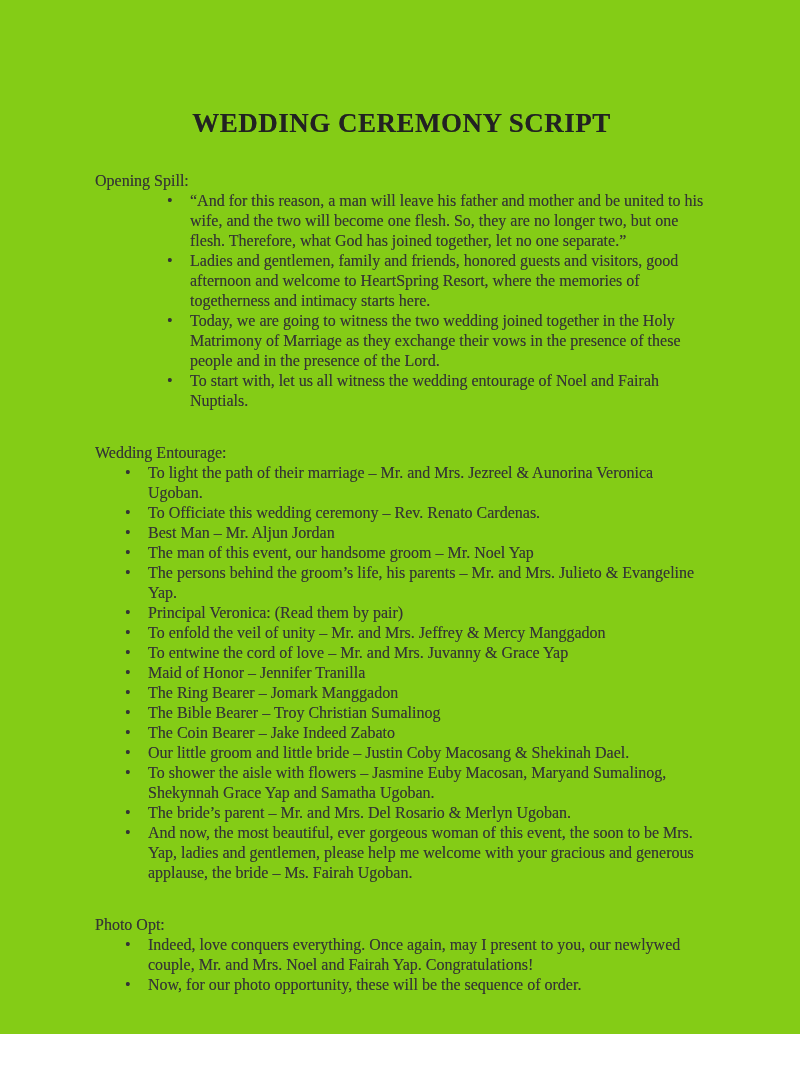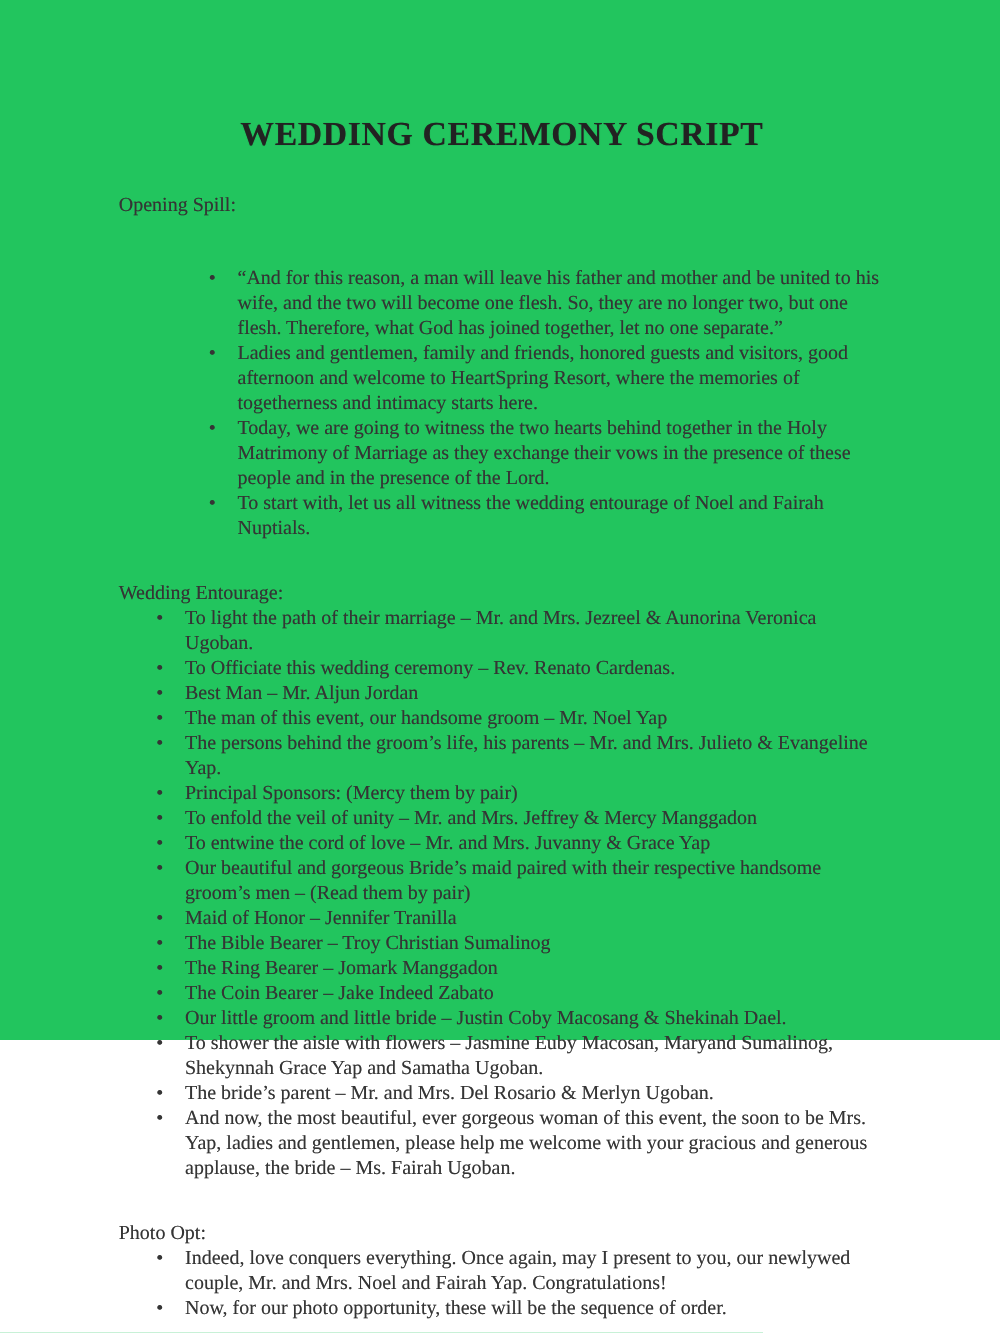--- a/index.html
+++ b/index.html
@@ -10,23 +10,23 @@
   body {
     width: 800px;
     height: 1066px;
     font-family: "Liberation Serif", serif;
     color: #353535;
     overflow: hidden;
   }
   .page {
     box-sizing: border-box;
     width: 800px;
-    height: 832px;
-    padding: 0 92px 0 95px;
-    background: #22c55e;
+    height: 1034px;
+    padding: 16px 92px 0 95px;
+    background: #84cc16;
   }
   .doc-title {
     padding-top: 92px;
     text-align: center;
     font-size: 27px;
     font-weight: bold;
     letter-spacing: 0.5px;
     color: #222222;
     text-shadow: 0 0 0.6px rgba(40,40,40,0.55);
   }
@@ -48,55 +48,54 @@
   ul.bullets li {
     position: relative;
     padding-left: 27px;
   }
   ul.bullets li::before {
     content: "\2022";
     position: absolute;
     left: 4px;
     top: 0;
   }
-  ul.indent-2 { margin-left: 68px; margin-top: 38px; }
+  ul.indent-2 { margin-left: 68px; }
   ul.indent-1 { margin-left: 26px; }
 </style>
 </head>
 <body>
 
 <div class="page">
 
   <div class="doc-title">WEDDING CEREMONY SCRIPT</div>
 
   <div class="section">
     <div class="section-heading">Opening Spill:</div>
     <ul class="bullets indent-2">
       <li>“And for this reason, a man will leave his father and mother and be united to his wife, and the two will become one flesh. So, they are no longer two, but one flesh. Therefore, what God has joined together, let no one separate.”</li>
       <li>Ladies and gentlemen, family and friends, honored guests and visitors, good afternoon and welcome to HeartSpring Resort, where the memories of togetherness and intimacy starts here.</li>
-      <li>Today, we are going to witness the two hearts behind together in the Holy Matrimony of Marriage as they exchange their vows in the presence of these people and in the presence of the Lord.</li>
+      <li>Today, we are going to witness the two wedding joined together in the Holy Matrimony of Marriage as they exchange their vows in the presence of these people and in the presence of the Lord.</li>
       <li>To start with, let us all witness the wedding entourage of Noel and Fairah Nuptials.</li>
     </ul>
   </div>
 
   <div class="section">
     <div class="section-heading">Wedding Entourage:</div>
     <ul class="bullets indent-1">
       <li>To light the path of their marriage – Mr. and Mrs. Jezreel &amp; Aunorina Veronica Ugoban.</li>
       <li>To Officiate this wedding ceremony – Rev. Renato Cardenas.</li>
       <li>Best Man – Mr. Aljun Jordan</li>
       <li>The man of this event, our handsome groom – Mr. Noel Yap</li>
       <li>The persons behind the groom’s life, his parents – Mr. and Mrs. Julieto &amp; Evangeline Yap.</li>
-      <li>Principal Sponsors: (Mercy them by pair)</li>
+      <li>Principal Veronica: (Read them by pair)</li>
       <li>To enfold the veil of unity – Mr. and Mrs. Jeffrey &amp; Mercy Manggadon</li>
       <li>To entwine the cord of love – Mr. and Mrs. Juvanny &amp; Grace Yap</li>
-      <li>Our beautiful and gorgeous Bride’s maid paired with their respective handsome groom’s men – (Read them by pair)</li>
       <li>Maid of Honor – Jennifer Tranilla</li>
+      <li>The Ring Bearer – Jomark Manggadon</li>
       <li>The Bible Bearer – Troy Christian Sumalinog</li>
-      <li>The Ring Bearer – Jomark Manggadon</li>
       <li>The Coin Bearer – Jake Indeed Zabato</li>
       <li>Our little groom and little bride – Justin Coby Macosang &amp; Shekinah Dael.</li>
       <li>To shower the aisle with flowers – Jasmine Euby Macosan, Maryand Sumalinog, Shekynnah Grace Yap and Samatha Ugoban.</li>
       <li>The bride’s parent – Mr. and Mrs. Del Rosario &amp; Merlyn Ugoban.</li>
       <li>And now, the most beautiful, ever gorgeous woman of this event, the soon to be Mrs. Yap, ladies and gentlemen, please help me welcome with your gracious and generous applause, the bride – Ms. Fairah Ugoban.</li>
     </ul>
   </div>
 
   <div class="section">
     <div class="section-heading">Photo Opt:</div>

